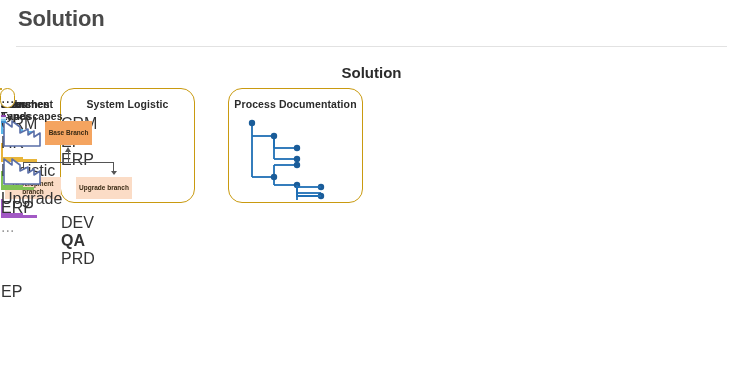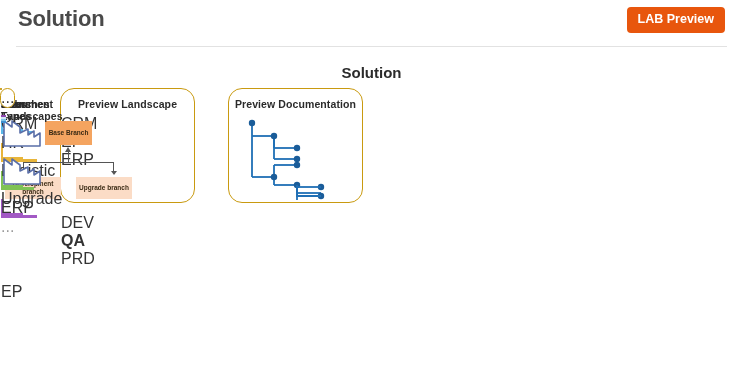--- a/index.html
+++ b/index.html
@@ -274,30 +274,29 @@
     font-weight: bold;
     color: #555555;
     letter-spacing: 1px;
   }
 </style>
 </head>
 <body>
 
 <div id="app-header">
   <div id="page-title">Solution</div>
-  <button id="lab-preview-button">LAB Preview</button>
   <div id="header-divider"></div>
 </div>
 
 <div id="section-title">Solution</div>
 
 <div id="card-grid">
 
   <div class="card" id="card-system-landscape">
-    <div class="card-title">Preview Landscape</div>
+    <div class="card-title">System Logistic</div>
     <div class="card-body">
 
       <div class="hex" style="left:22px; top:6px; width:38px;">CRM</div>
       <div class="hex" style="left:76px; top:6px; width:32px;">EP</div>
 
       <div class="hex" style="left:47px; top:30px; width:38px;">ERP</div>
 
       <div class="ln ln-v" style="left:40px; top:23px; height:7px;"></div>
       <div class="ln ln-h" style="left:40px; top:23px; width:52px;"></div>
       <div class="ln ln-v" style="left:91px; top:23px; height:7px;"></div>
@@ -311,21 +310,21 @@
       <div class="arrow-dn" style="left:62.5px; top:61px;"></div>
       <div class="arrow-dn" style="left:103.5px; top:61px;"></div>
 
       <div class="cyl" style="left:9px;  top:67px; width:33px;">DEV</div>
       <div class="cyl" style="left:49px; top:67px; width:33px;font-weight:bold;">QA</div>
       <div class="cyl" style="left:90px; top:67px; width:33px;">PRD</div>
     </div>
   </div>
 
   <div class="card" id="card-process-doc">
-    <div class="card-title">Preview Documentation</div>
+    <div class="card-title">Process Documentation</div>
     <div class="card-body">
       <svg width="135" height="85" viewBox="0 0 135 85">
         <g stroke="#1f6fb5" stroke-width="1.8" fill="none">
           <path d="M23,8 L23,62"></path>
           <path d="M23,21 L45,21"></path>
           <path d="M45,21 L45,33"></path>
           <path d="M45,33 L68,33"></path>
           <path d="M45,21 L45,44"></path>
           <path d="M45,44 L68,44"></path>
           <path d="M23,62 L45,62"></path>

